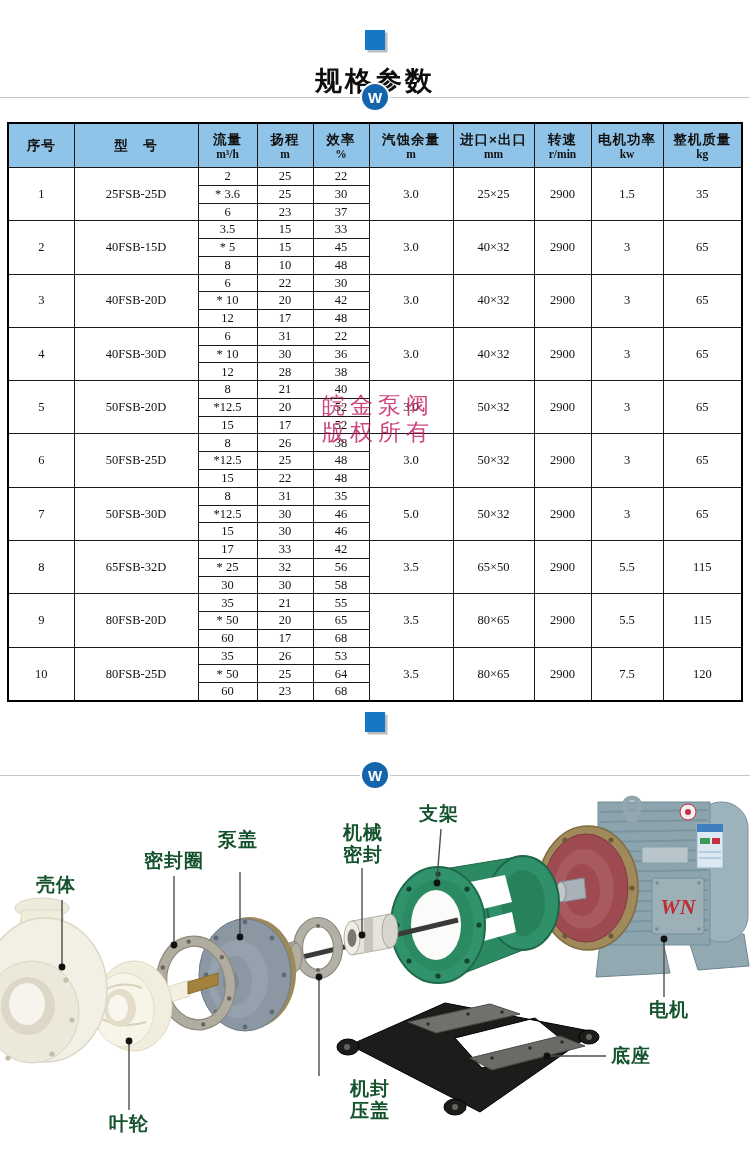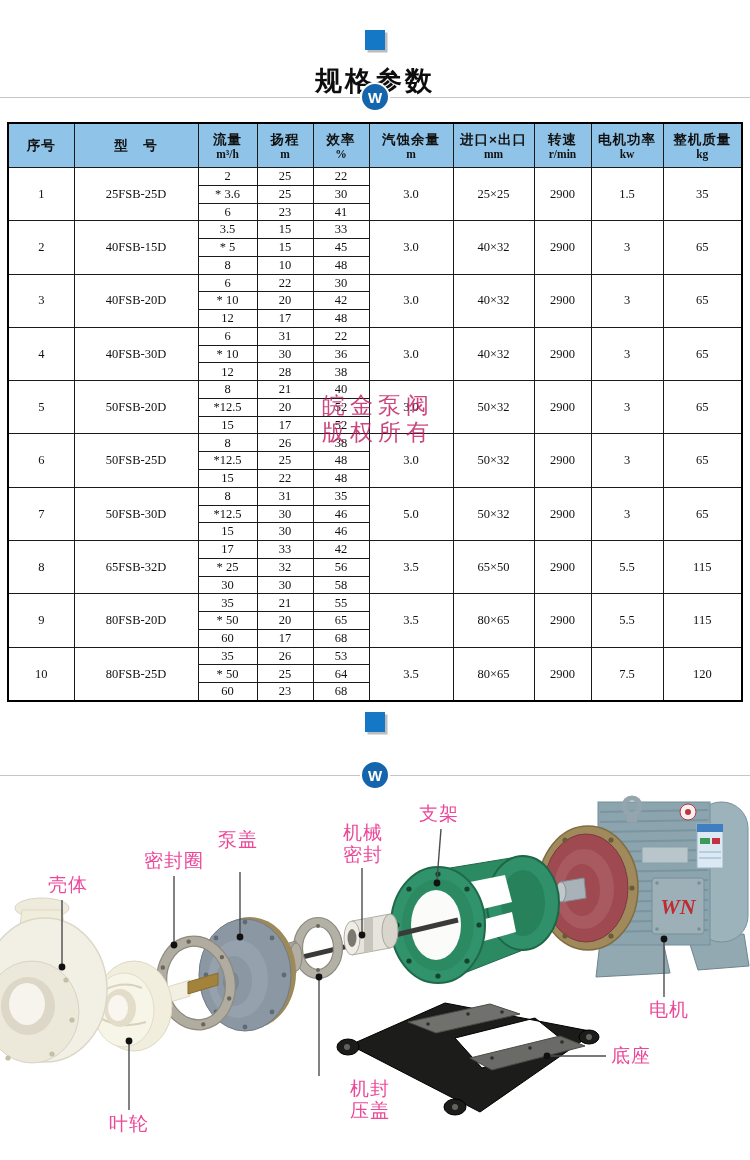--- a/index.html
+++ b/index.html
@@ -30,23 +30,23 @@
               font-family:"Liberation Serif",serif;}
   #spec-table tbody td{height:16.77px;font-size:12.5px;font-family:"Liberation Serif",serif;
               line-height:1;}
 
   
   #watermark{position:absolute;left:318px;top:392px;width:120px;text-align:center;
              color:#be185d;opacity:.8;font-size:23px;letter-spacing:5px;line-height:27px;
              pointer-events:none;z-index:6;}
 
   
-  .dlabel{position:absolute;font-size:19px;font-weight:400;color:#ec4899;letter-spacing:1px;
+  .dlabel{position:absolute;font-size:19px;font-weight:700;color:#14532d;letter-spacing:1px;
           line-height:22px;text-align:center;z-index:5;}
-  #lbl-casing   {left:36px; top:874px;margin-left:12px;}
+  #lbl-casing   {left:36px; top:874px;}
   #lbl-sealring {left:144px;top:850px;}
   #lbl-cover    {left:218px;top:829px;}
   #lbl-mechseal {left:343px;top:822px;}
   #lbl-bracket  {left:419px;top:803px;}
   #lbl-motor    {left:649px;top:999px;}
   #lbl-base     {left:611px;top:1045px;}
   #lbl-gland    {left:310px;top:1078px;margin-left:40px;}
   #lbl-impeller {left:109px;top:1113px;}
 
   #diagram{position:absolute;left:0;top:790px;width:750px;height:370px;}
@@ -135,21 +135,21 @@
           <td rowspan="3">35</td>
         </tr>
         <tr>
           <td>* 3.6</td>
           <td>25</td>
           <td>30</td>
         </tr>
         <tr>
           <td>6</td>
           <td>23</td>
-          <td>41</td>
+          <td>37</td>
         </tr>
         <tr>
           <td rowspan="3">2</td>
           <td rowspan="3">40FSB-15D</td>
           <td>3.5</td>
           <td>15</td>
           <td>33</td>
           <td rowspan="3">3.0</td>
           <td rowspan="3">40×32</td>
           <td rowspan="3">2900</td>

